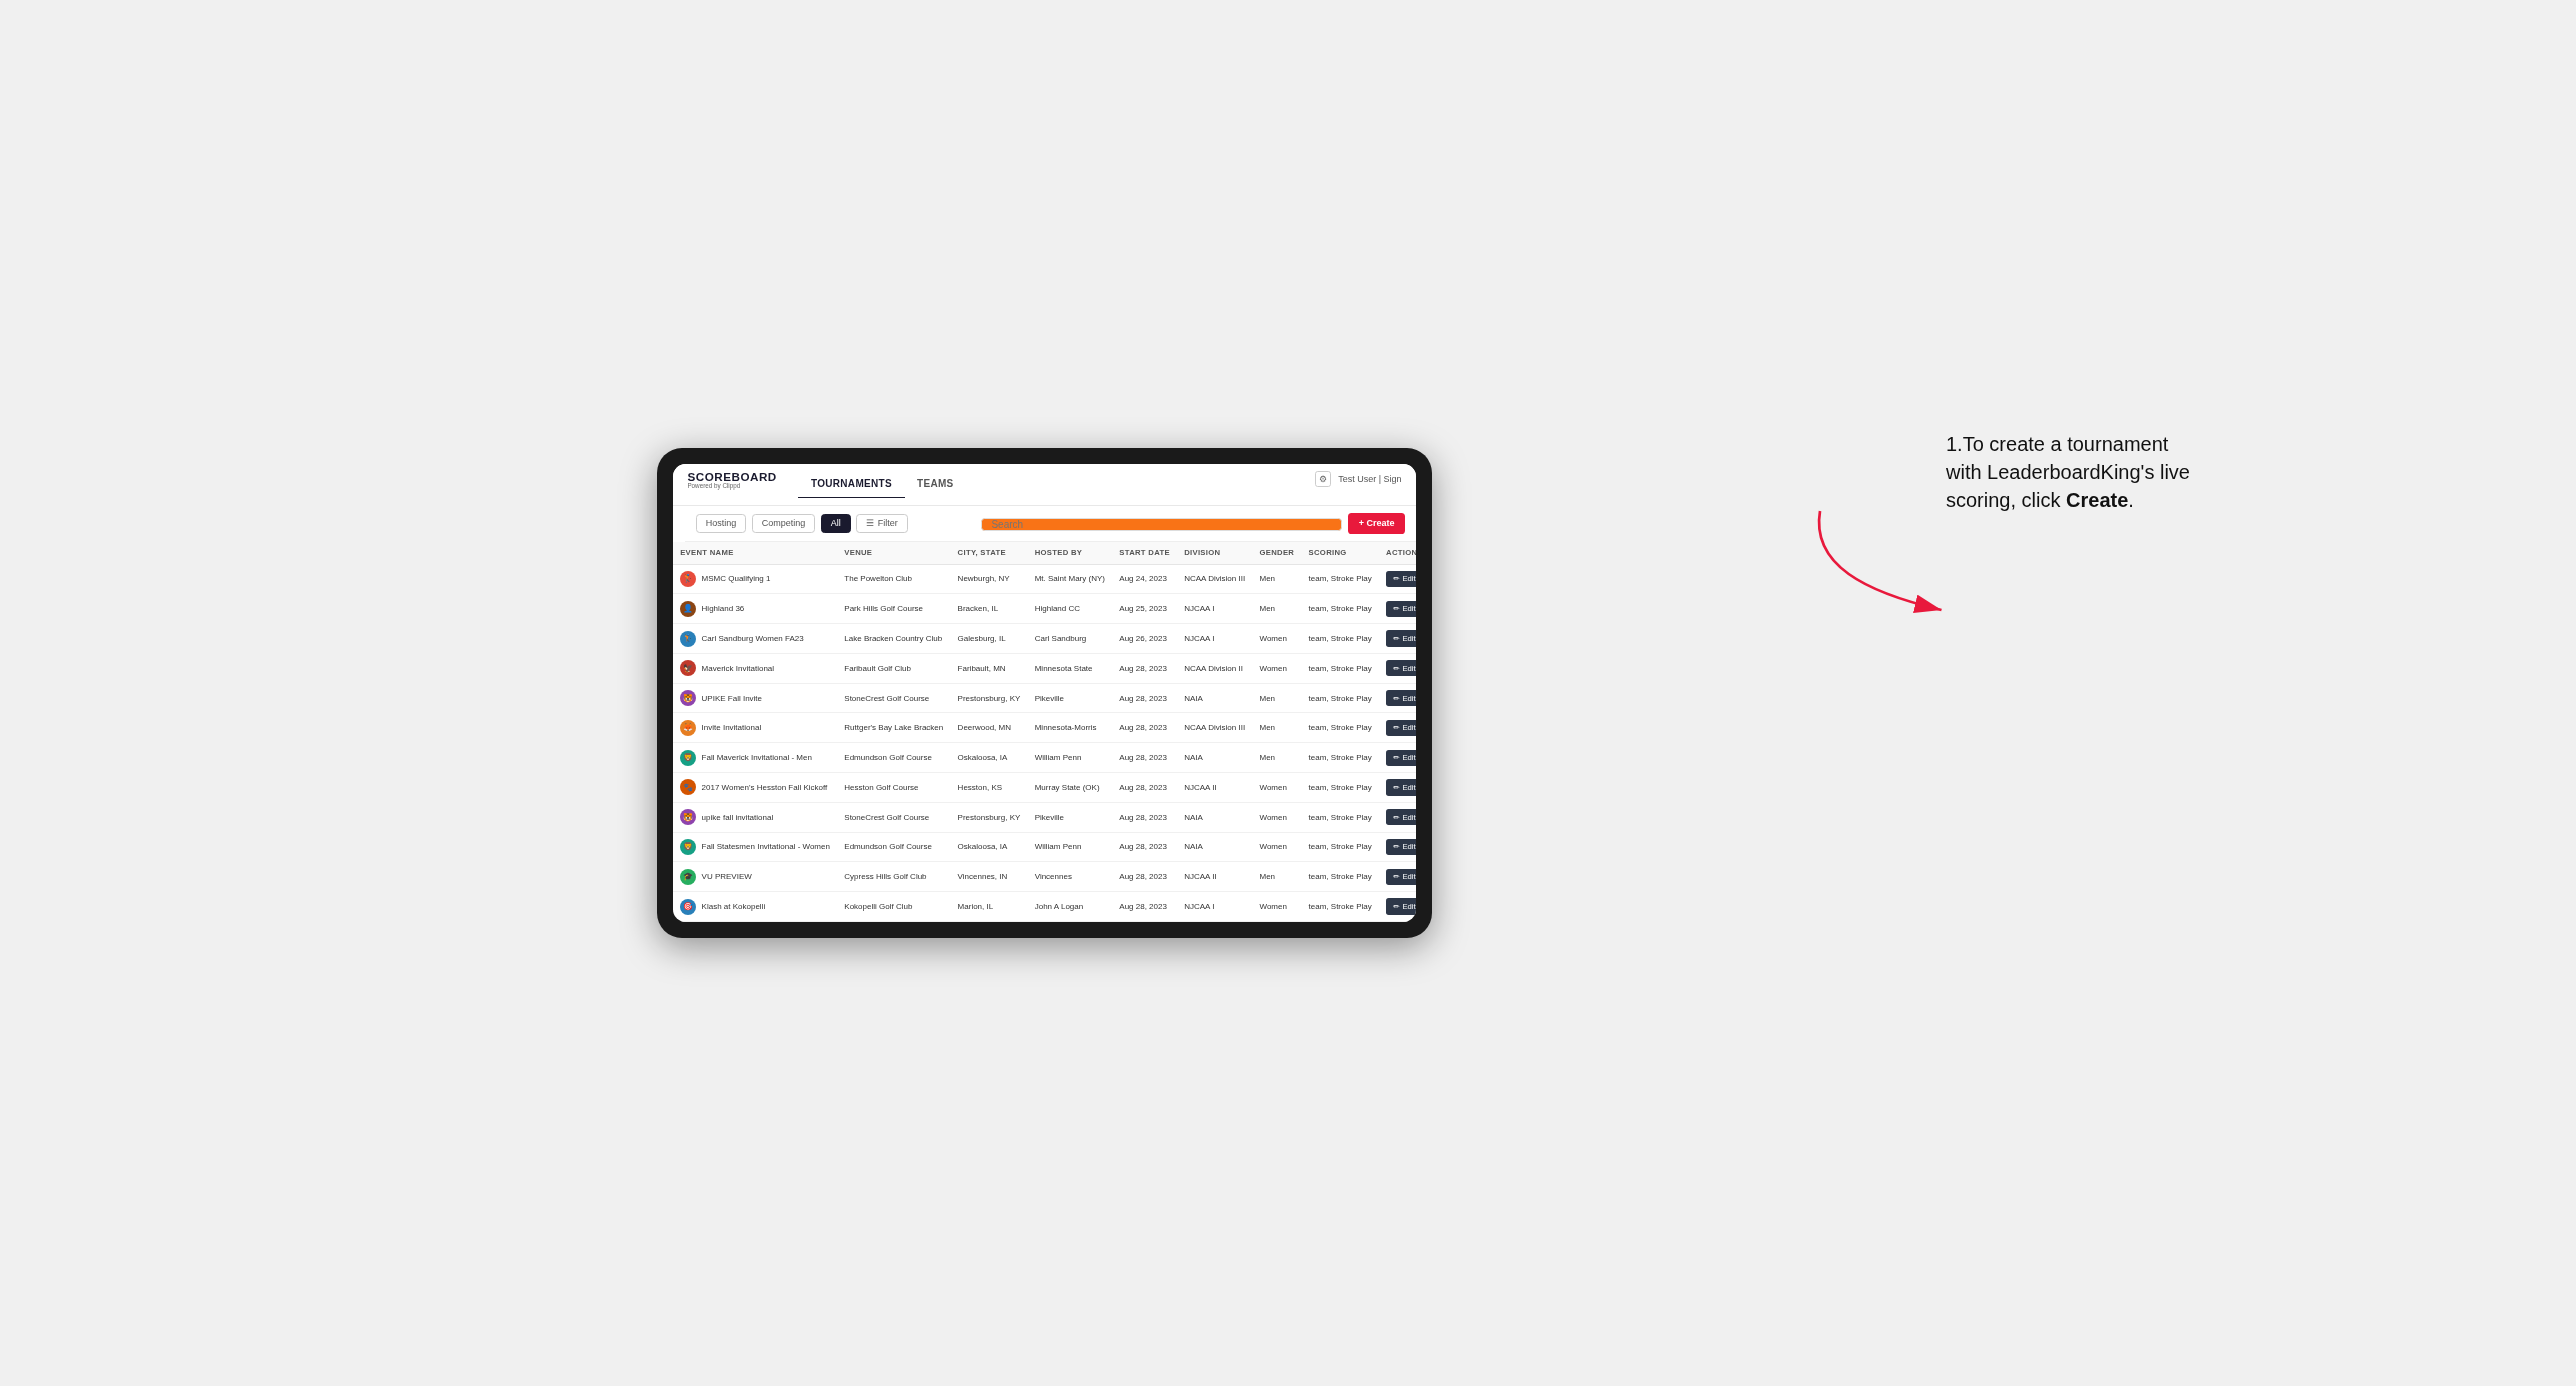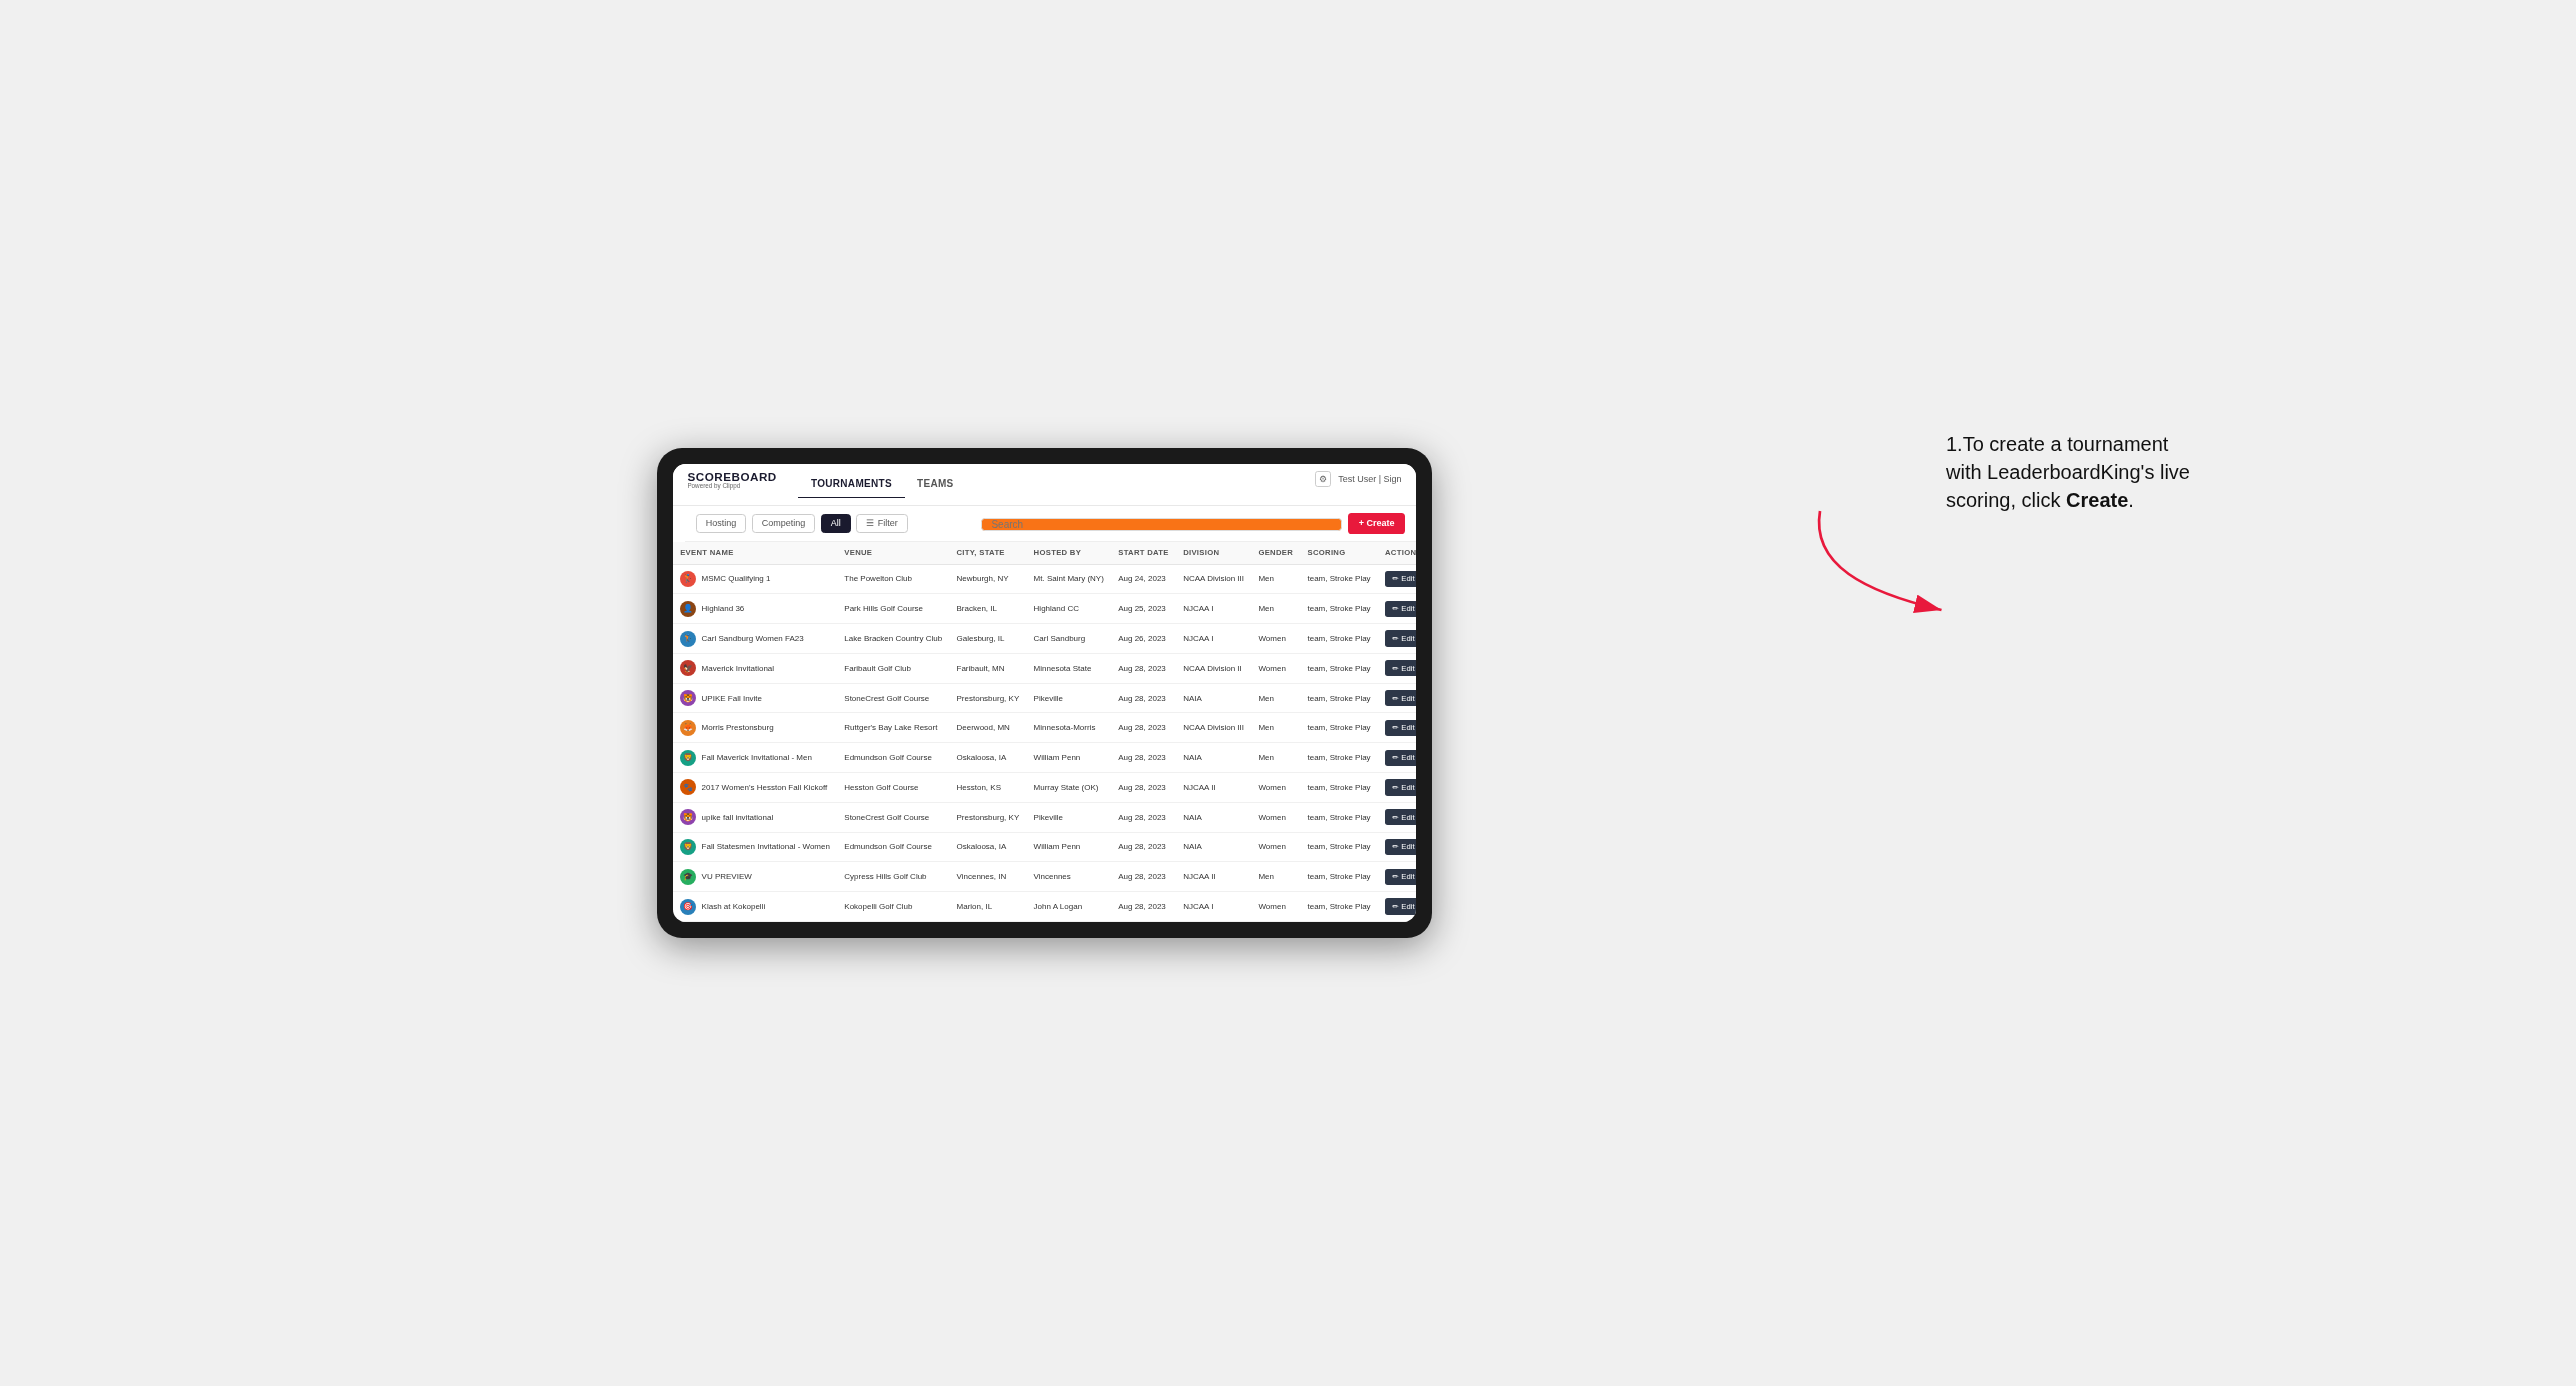--- a/index.html
+++ b/index.html
@@ -432,24 +432,24 @@
           Edit
         </button>
       </td>
     </tr>
               <tr>
       <td>
         <div class="event-name-cell">
           <div class="team-logo" style="background:#e67e22; color:#fff;">
             <span style="font-size:8px;">🦊</span>
           </div>
-          <span>Morris Prestonsburg</span>
-        </div>
-      </td>
-      <td>Ruttger's Bay Lake Resort</td>
+          <span>Invite Invitational</span>
+        </div>
+      </td>
+      <td>Ruttger's Bay Lake Bracken</td>
       <td>Deerwood, MN</td>
       <td>Minnesota-Morris</td>
       <td>Aug 28, 2023</td>
       <td>NCAA Division III</td>
       <td>Men</td>
       <td>team, Stroke Play</td>
       <td>
         <button class="edit-btn">
           <span>✏</span>
           Edit

